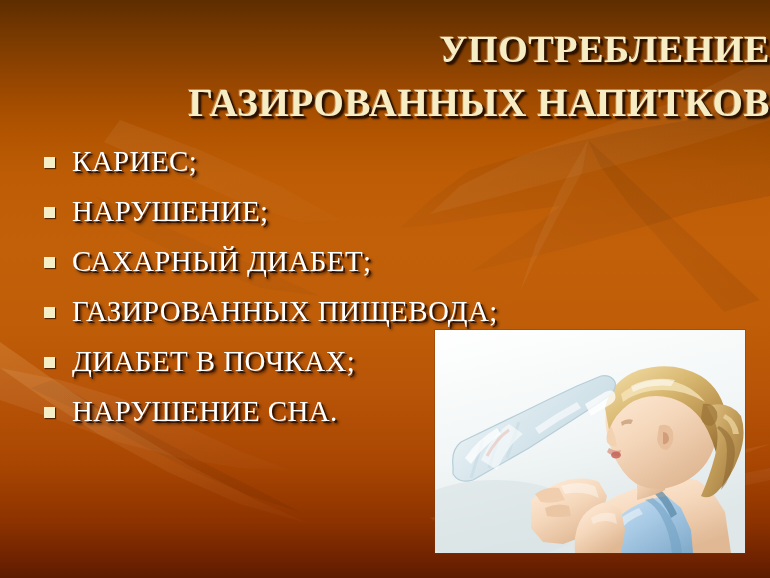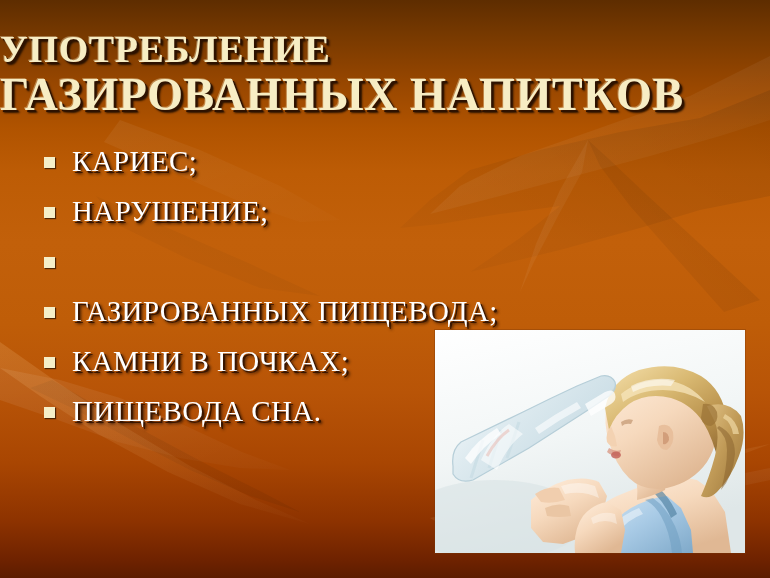--- a/index.html
+++ b/index.html
@@ -36,36 +36,36 @@
     pointer-events: none;
   }
   .leaf-layer svg { display: block; width: 770px; height: 578px; }
 
   
   .title-block {
     position: absolute;
     top: 26px;
     left: 0;
     width: 770px;
-    text-align: left;
+    text-align: right;
     line-height: 46px;
   }
   .title-line {
     display: block;
     font-size: 38px;
     font-weight: 700;
     letter-spacing: 0.6px;
     color: #f7edc4;
     text-shadow:
        2px 2px 0 #2e1200,
        3px 3px 2px rgba(20,8,0,0.85),
       -1px -1px 0 rgba(255,248,210,0.35);
     white-space: nowrap;
   }
-  .title-line.l2 { font-size: 46px; }
+  .title-line.l2 { font-size: 39px; margin-top: 8px; }
 
   
   .bullets {
     position: absolute;
     top: 143px;
     left: 44px;
     width: 660px;
   }
   .bullet-row {
     display: flex;
@@ -166,32 +166,33 @@
     <div class="bullet-row">
       <span class="bullet-marker"></span>
       <span class="bullet-text">КАРИЕС;</span>
     </div>
     <div class="bullet-row">
       <span class="bullet-marker"></span>
       <span class="bullet-text">НАРУШЕНИЕ;</span>
     </div>
     <div class="bullet-row">
       <span class="bullet-marker"></span>
+      <span class="bullet-text">САХАРНЫЙ ДИАБЕТ;</span>
     </div>
     <div class="bullet-row">
       <span class="bullet-marker"></span>
       <span class="bullet-text">ГАЗИРОВАННЫХ ПИЩЕВОДА;</span>
     </div>
     <div class="bullet-row">
       <span class="bullet-marker"></span>
-      <span class="bullet-text">КАМНИ В ПОЧКАХ;</span>
-    </div>
-    <div class="bullet-row">
-      <span class="bullet-marker"></span>
-      <span class="bullet-text">ПИЩЕВОДА СНА.</span>
+      <span class="bullet-text">ДИАБЕТ В ПОЧКАХ;</span>
+    </div>
+    <div class="bullet-row">
+      <span class="bullet-marker"></span>
+      <span class="bullet-text">НАРУШЕНИЕ СНА.</span>
     </div>
   </div>
 
   <div class="photo">
     <svg viewBox="0 0 310 223" xmlns="http://www.w3.org/2000/svg">
       <defs>
         <linearGradient id="bg" x1="0" y1="0" x2="0.3" y2="1">
           <stop offset="0" stop-color="#ffffff"></stop>
           <stop offset="0.55" stop-color="#f2f6f6"></stop>
           <stop offset="1" stop-color="#dfe7e8"></stop>

